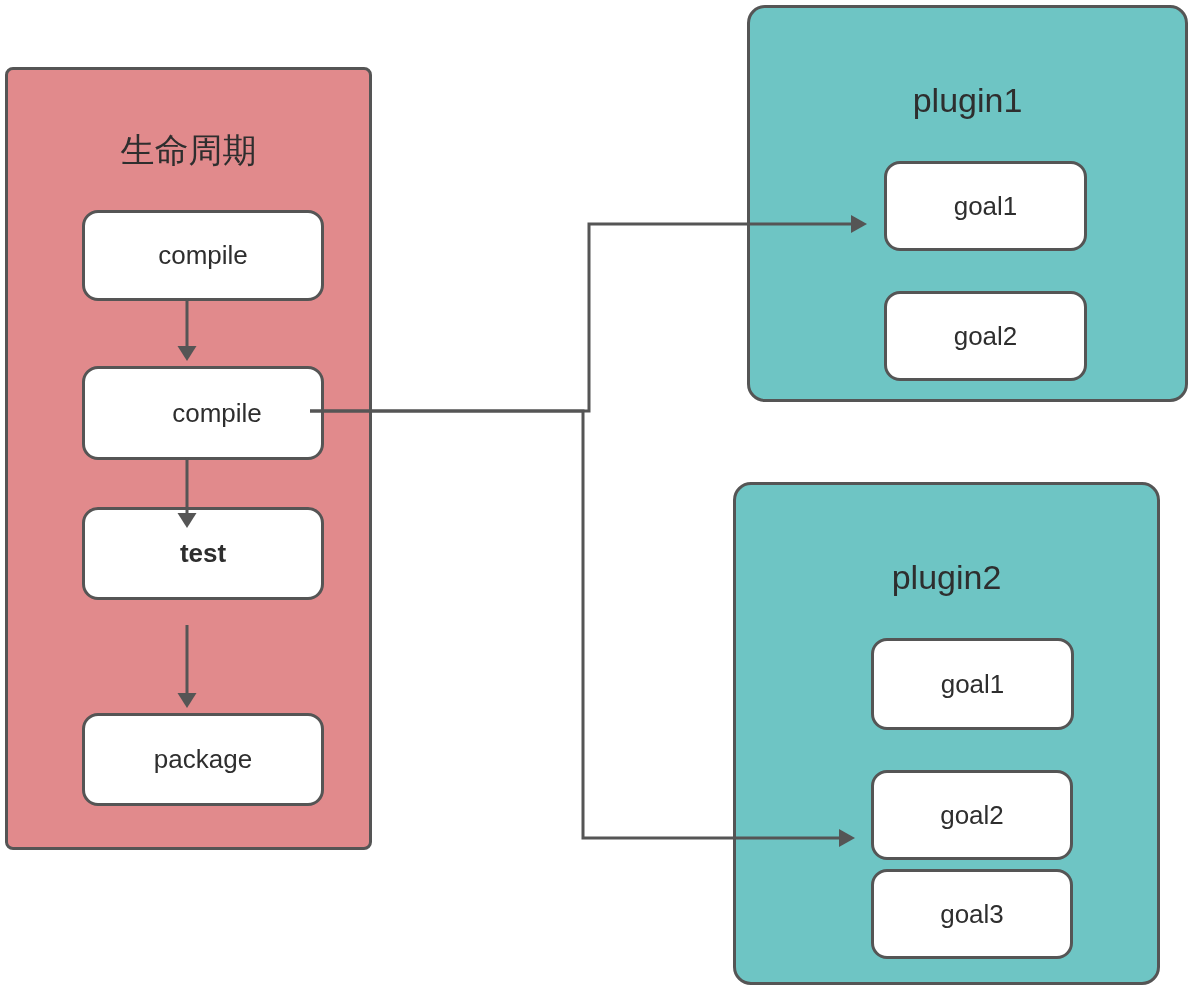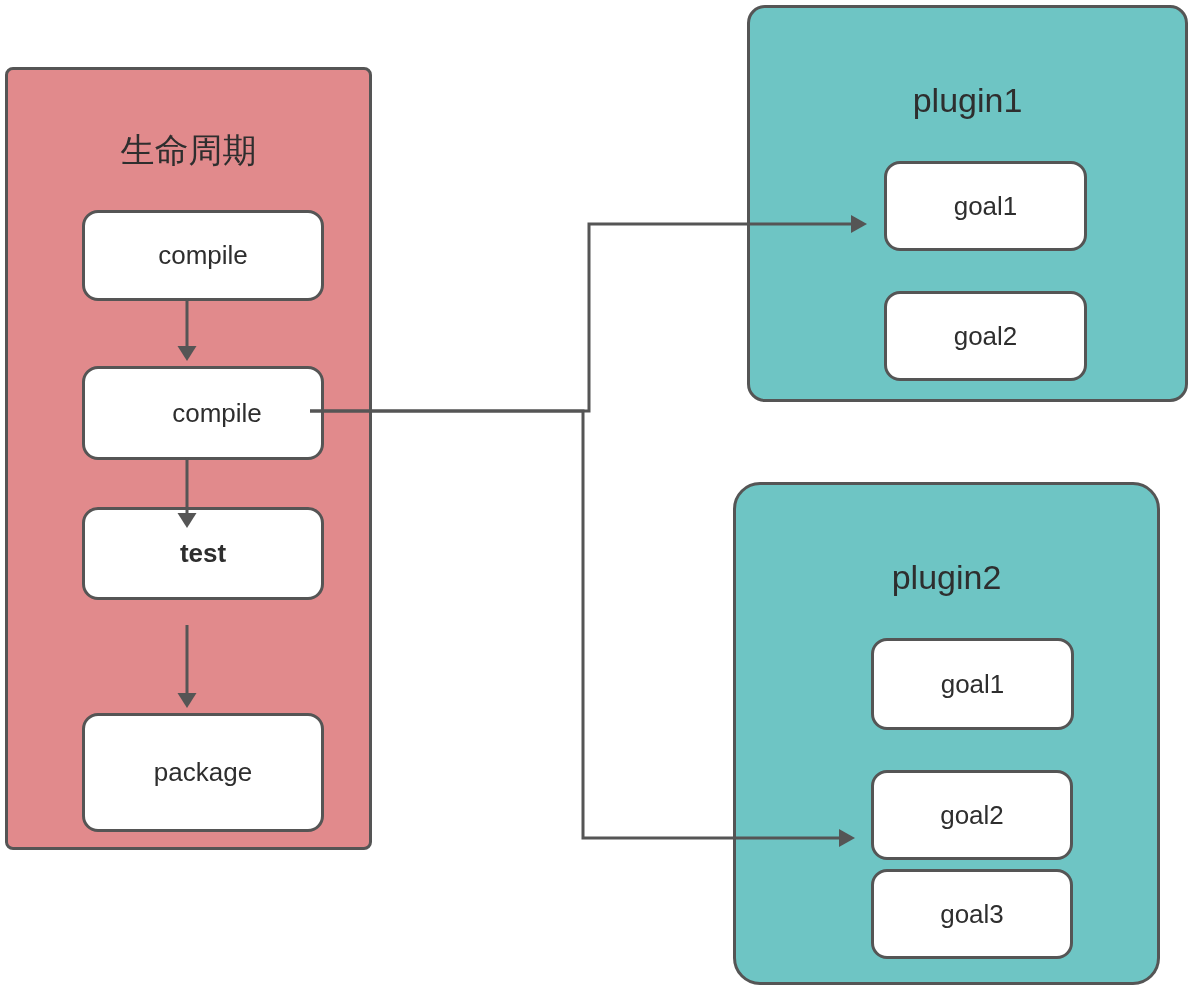--- a/index.html
+++ b/index.html
@@ -18,21 +18,21 @@
   .group-lifecycle{
     left:5px;top:67px;width:367px;height:783px;
     background:var(--lifecycle-fill,#e18a8c);
     border-radius:8px;
   }
   .group-plugin{
     background:var(--plugin-fill,#6ec5c4);
     border-radius:18px;
   }
   .group-plugin1{left:747px;top:5px;width:441px;height:397px;}
-  .group-plugin2{left:733px;top:482px;width:427px;height:503px;border-radius:27px;}
+  .group-plugin2{left:733px;top:482px;width:427px;height:503px;}
   .group-title{
     position:absolute;left:0;width:100%;
     text-align:center;
     font-size:34px;line-height:32px;
     color:var(--text,#2e2e2e);
   }
   .title-lifecycle{top:47px;margin-top:17px;}
   .title-plugin{top:76px;}
   .node{
     position:absolute;
@@ -40,21 +40,21 @@
     background:var(--node-fill,#ffffff);
     border:3px solid var(--stroke,#545454);
     border-radius:16px;
     display:flex;align-items:center;justify-content:center;
     font-size:26px;color:var(--text,#2e2e2e);margin-left:11px;
   }
   
   .node-validate{left:63px;top:140px;width:242px;height:91px;}
   .node-compile {left:63px;top:296px;width:242px;height:94px;padding-left:28px;}
   .node-test    {left:63px;top:437px;width:242px;height:93px;font-weight:bold;}
-  .node-package {left:63px;top:643px;width:242px;height:119px;}
+  .node-package {left:63px;top:643px;width:242px;height:93px;}
   
   .p1-goal1{left:123px;top:153px;width:203px;height:90px;}
   .p1-goal2{left:123px;top:283px;width:203px;height:90px;}
   .p2-goal1{left:124px;top:153px;width:203px;height:92px;}
   .p2-goal2{left:124px;top:285px;width:202px;height:90px;}
   .p2-goal3{left:124px;top:384px;width:202px;height:90px;}
   .connector-layer{
     position:absolute;left:0;top:0;width:1193px;height:993px;
     pointer-events:none;
   }

